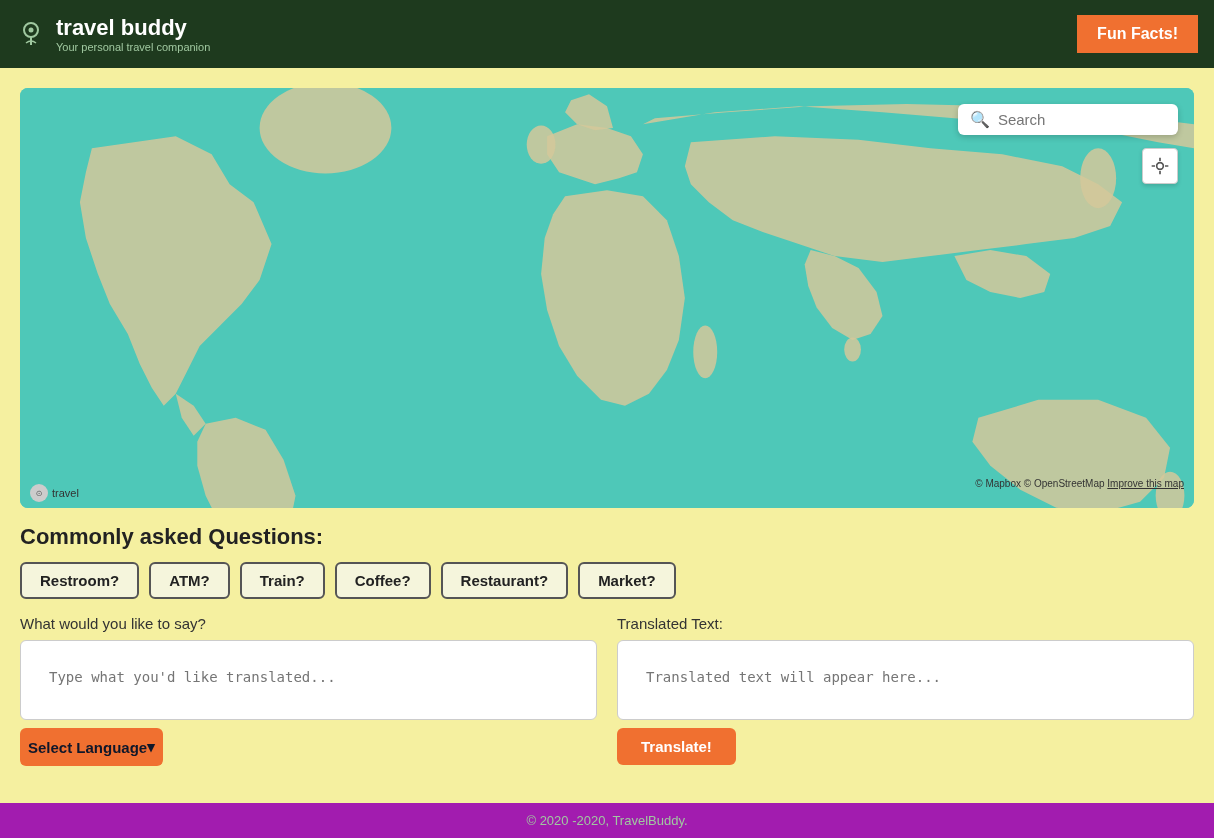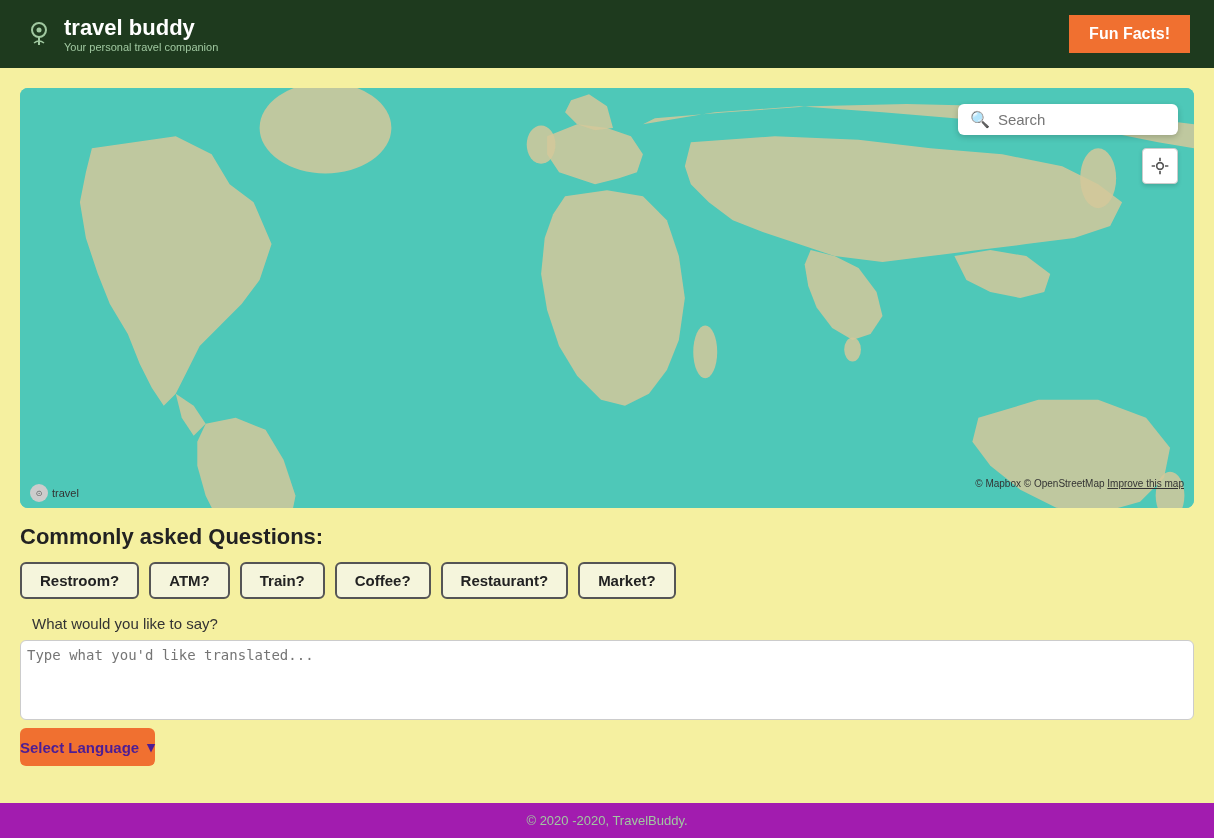--- a/index.html
+++ b/index.html
@@ -11,21 +11,21 @@
       display: flex;
       flex-direction: column;
     }
 
     
     header {
       background-color: #1e3a1e;
       display: flex;
       align-items: center;
       justify-content: space-between;
-      padding: 0 24px;
+      padding: 0 16px;
       height: 68px;
       flex-shrink: 0;
     }
 
     .logo-area {
       display: flex;
       align-items: center;
       gap: 10px;
     }
 
@@ -204,47 +204,46 @@
     .translation-col {
       flex: 1;
       display: flex;
       flex-direction: column;
       gap: 8px;
     }
 
     .translation-col label {
       font-size: 15px;
       color: #333;
-      margin-left: 12px;
     }
 
     .translation-col textarea {
       width: 100%;
       height: 80px;
       border: 1px solid #ccc;
       border-radius: 6px;
-      padding: 6px;
+      padding: 28px;
       font-size: 14px;
       color: #4d7c0f;
       resize: none;
       background: white;
     }
 
     .select-language-btn {
       background-color: #f07030;
-      color: #4c1d95;
+      color: #0f172a;
       border: none;
       border-radius: 6px;
-      padding: 10px 0;
-      font-size: 15px;
-      font-weight: bold;
-      cursor: pointer;
-      display: flex;
-      align-items: center;
-      gap: 8px;
+      padding: 10px 8px;
+      font-size: 15px;
+      font-weight: bold;
+      cursor: pointer;
+      display: flex;
+      align-items: center;
+      gap: 0;
       width: fit-content;
     }
 
     .translate-btn {
       background-color: #f07030;
       color: white;
       border: none;
       border-radius: 6px;
       padding: 10px 24px;
       font-size: 15px;
@@ -372,18 +371,23 @@
 
     <div class="translation-col">
       <label>What would you like to say?</label>
       <textarea placeholder="Type what you'd like translated..." style=""></textarea>
       <button class="select-language-btn">
         <span>Select Language</span>
         <span>▾</span>
       </button>
     </div>
 
+    <div class="translation-col">
+      <label>Translated Text:</label>
+      <textarea placeholder="Translated text will appear here..." style=""></textarea>
+      <button class="translate-btn">Translate!</button>
+    </div>
   </div>
 </main>
 
 <footer>
   <span>© 2020 -2020, TravelBuddy.</span>
 </footer>
 
 </body></html>

